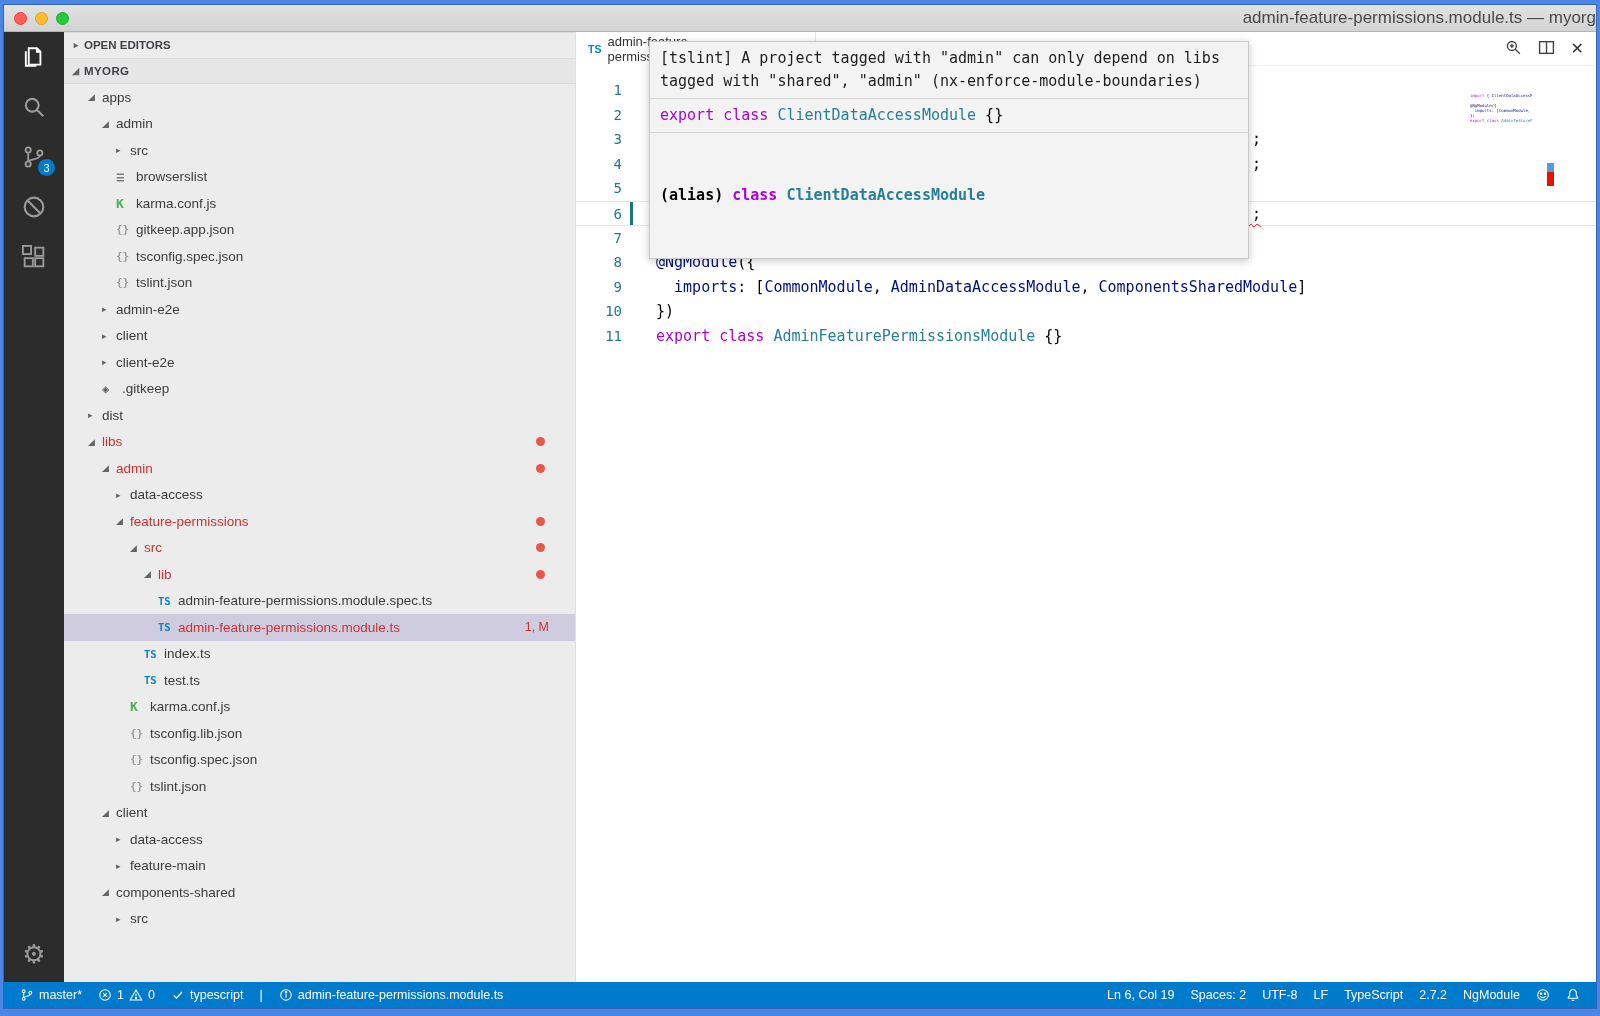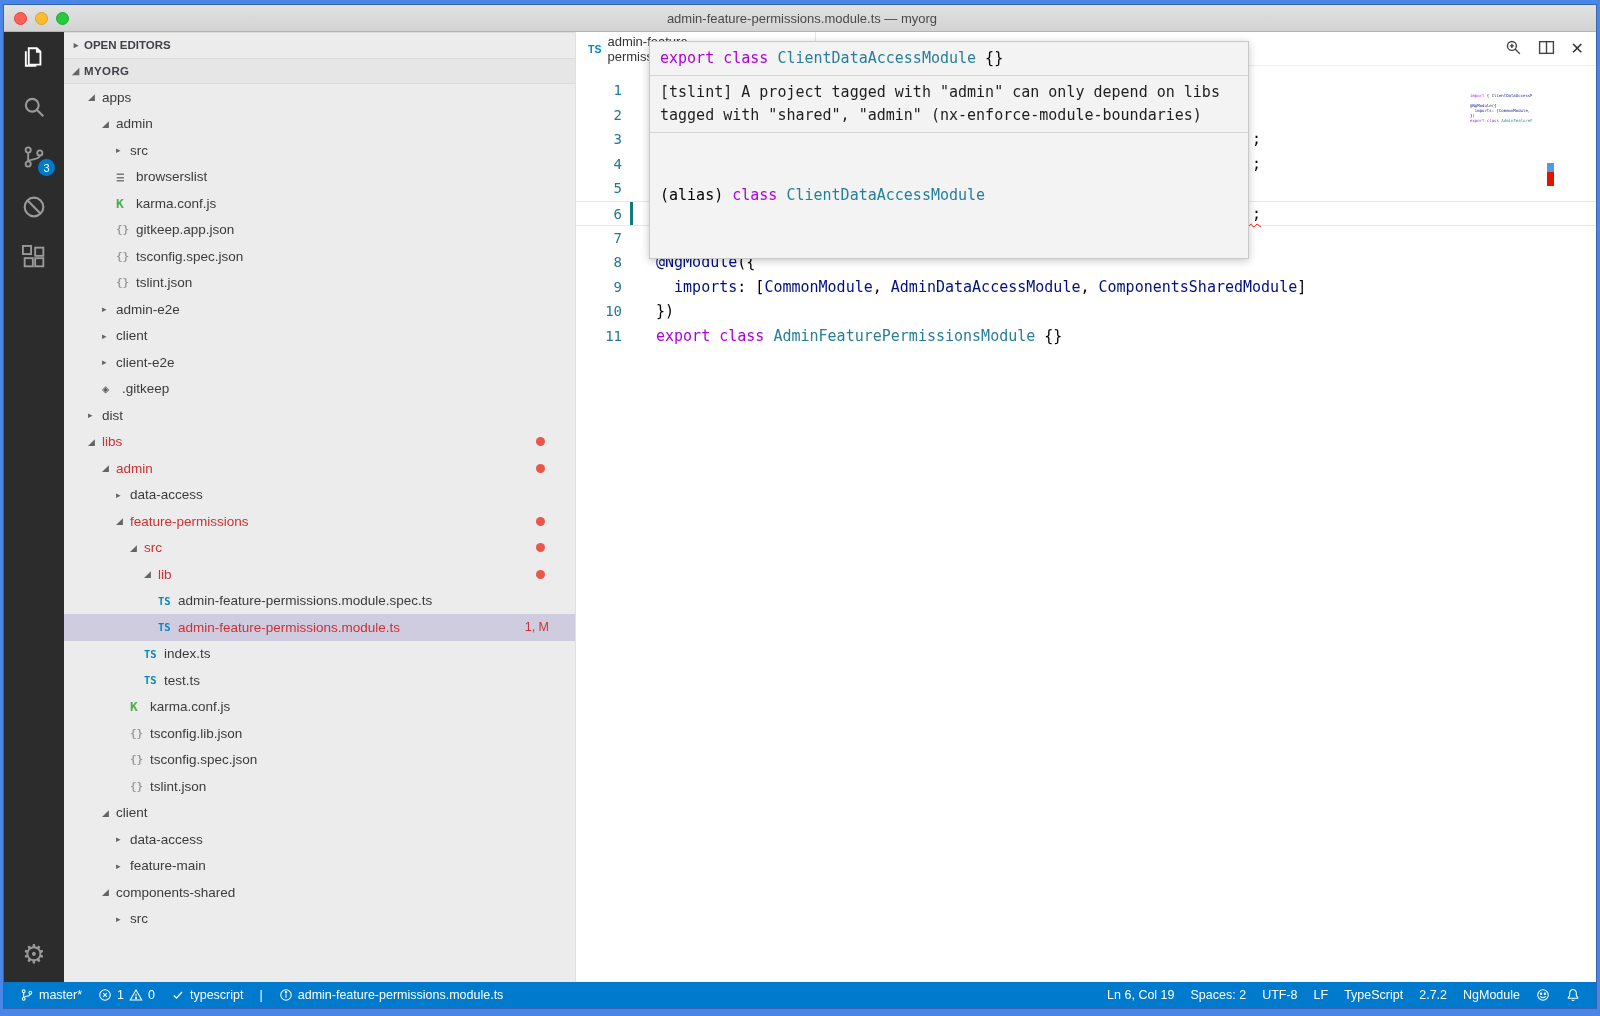--- a/index.html
+++ b/index.html
@@ -21,22 +21,22 @@
     background:linear-gradient(#e2e2e2,#d2d2d2);
     border-bottom:1px solid #b4b4b4;
     display:flex; align-items:center; position:relative;
   }
   .traffic { display:flex; gap:8px; padding-left:10px; }
   .tl { width:13px; height:13px; border-radius:50%; }
   .tl.red { background:#ff5f57; border:1px solid #e0443e; }
   .tl.yellow { background:#febc2e; border:1px solid #dea123; }
   .tl.green { background:#28c840; border:1px solid #1dad2b; }
   .title-text {
-    position:absolute; left:4px; right:0; text-align:center;
-    font-size:13px; color:#4a4a4a;
+    position:absolute; left:4px; right:0; text-align:right;
+    font-size:17px; color:#4a4a4a;
   }
   
   .main { flex:1 1 auto; display:flex; min-height:0; }
   
   .activitybar {
     width:60px; flex:0 0 60px; background:#2c2c2c;
     display:flex; flex-direction:column; align-items:center;
   }
   .ab-item { width:60px; height:50px; display:flex; align-items:center; justify-content:center; position:relative; color:#9a9a9a; }
   .ab-item.active { color:#ffffff; }
@@ -108,21 +108,21 @@
     color:#0645ad; text-decoration:underline; background:#b9d9f7;
     outline:1px solid #6ba3dc; cursor:pointer;
   }
   
   .hover-widget {
     position:absolute; left:73px; top:9px; width:600px; z-index:20;
     background:#f3f3f3; border:1px solid #c8c8c8; box-shadow:0 2px 8px rgba(0,0,0,.22);
     font-family:"DejaVu Sans Mono", monospace; font-size:15px; color:#1e1e1e;
   }
   .hover-sec { padding:5px 10px; border-bottom:1px solid #d4d4d4; white-space:pre-wrap; line-height:23px; }
-  .hover-sec:last-child { border-bottom:none; }
+  .hover-sec:last-child { border-bottom:none;font-weight:bold; }
   .hover-sec .hl { white-space:pre; display:block; }
   
   .minimap {
     position:absolute; right:64px; top:36px; width:62px; overflow:hidden;
     font-family:"DejaVu Sans Mono", monospace; font-size:4px; line-height:5px; white-space:pre;
     opacity:.9; pointer-events:none;
   }
   .minimap .mm-line { height:5px; overflow:hidden; }
   .ruler-mark { position:absolute; width:7px; }
   .ruler-blue { right:42px; top:131px; height:9px; background:#4d9de0; }
@@ -411,22 +411,22 @@
             <div class="gutter">11</div>
             <div class="code"><span class="tok-kw">export</span><span class="tok-pl"> </span><span class="tok-kw">class</span><span class="tok-pl"> </span><span class="tok-type">AdminFeaturePermissionsModule</span><span class="tok-pl"> {}</span></div>
           </div>
         </div>
 
       <div class="minimap"><div class="mm-line"></div><div class="mm-line"></div><div class="mm-line"><span class="tok-pl">                                                                  </span></div><div class="mm-line"><span class="tok-pl">                                                                 </span></div><div class="mm-line"></div><div class="mm-line"><span class="tok-kw">import</span><span class="tok-pl"> { </span><span class="tok-ident">ClientDataAccessModule</span></div><div class="mm-line"></div><div class="mm-line"><span class="tok-ident">@NgModule</span><span class="tok-pl">({</span></div><div class="mm-line"><span class="tok-pl">  </span><span class="tok-ident">imports</span><span class="tok-pl">: [</span><span class="tok-ident">CommonModule</span><span class="tok-pl">, </span></div><div class="mm-line"><span class="tok-pl">})</span></div><div class="mm-line"><span class="tok-kw">export</span><span class="tok-pl"> </span><span class="tok-kw">class</span><span class="tok-pl"> </span><span class="tok-type">AdminFeaturePermissionsModule</span></div><div class="mm-line"></div></div>
       <div class="ruler-mark ruler-blue"></div>
       <div class="ruler-mark ruler-red"></div>
 
       <div class="hover-widget">
+        <div class="hover-sec">[tslint] A project tagged with "admin" can only depend on libs tagged with "shared", "admin" (nx-enforce-module-boundaries)</div>
         <div class="hover-sec"><span class="hl"><span class="tok-kw">export</span><span class="tok-pl"> </span><span class="tok-kw">class</span><span class="tok-pl"> </span><span class="tok-type">ClientDataAccessModule</span><span class="tok-pl"> {}</span></span></div>
-        <div class="hover-sec">[tslint] A project tagged with "admin" can only depend on libs tagged with "shared", "admin" (nx-enforce-module-boundaries)</div>
         <div class="hover-sec">
           <span class="hl"><span class="tok-pl">(alias) </span><span class="tok-kw">class</span><span class="tok-pl"> </span><span class="tok-type">ClientDataAccessModule</span></span>
         </div>
       </div>
     </div>
   </div>
 
   <div class="statusbar">
     <div class="sb-group-left">
         <div class="sb-item">

